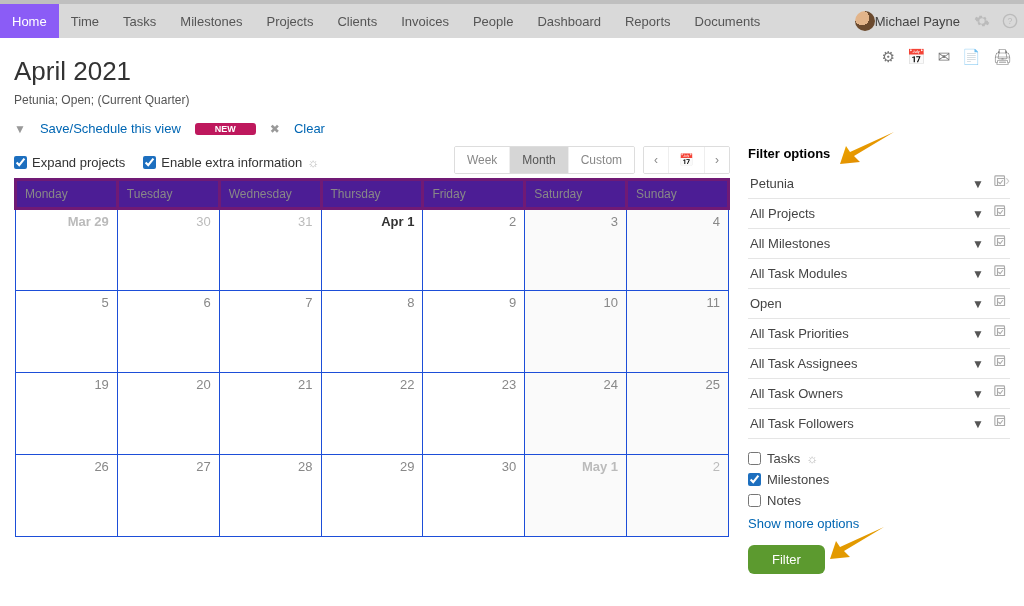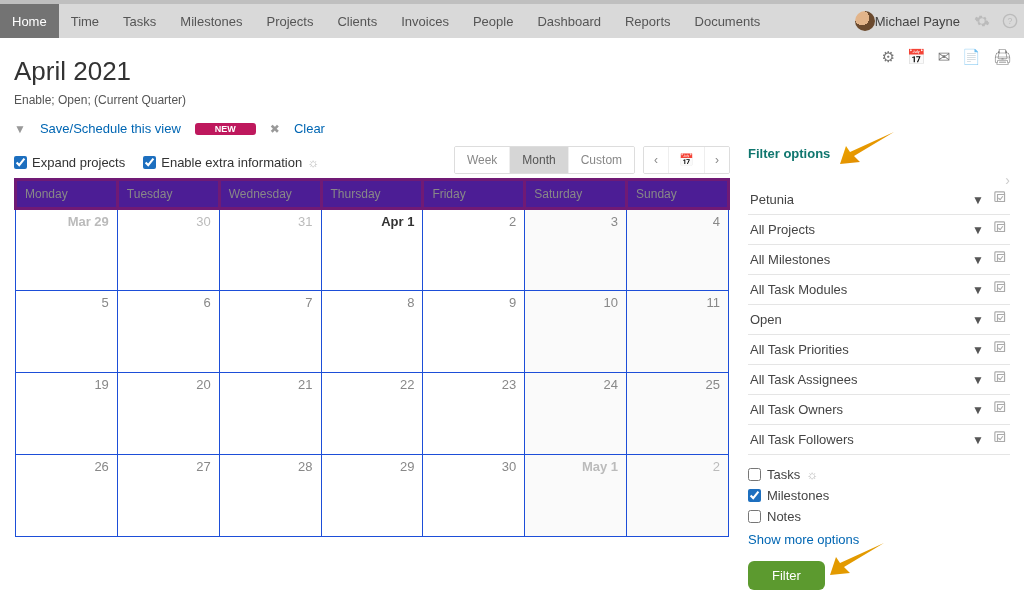--- a/index.html
+++ b/index.html
@@ -1,20 +1,20 @@
 <!DOCTYPE html>
 <html><head>
 <meta charset="utf-8">
 <style>
 * { box-sizing: border-box; margin: 0; padding: 0; }
 body { font-family: "Segoe UI", Arial, sans-serif; font-size: 13px; color: #333; background: #fff; width: 1024px; }
 .topbar { background: #bfbfbf; height: 4px; }
 .nav { background: #d9d9d9; display: flex; align-items: stretch; height: 34px; position: relative; }
 .nav-item { padding: 0 12px; display: flex; align-items: center; color: #555; cursor: pointer; font-size: 13px; }
-.nav-item.active { background: #737373; color: #fff; }
+.nav-item.active { background: #8b5cf6; color: #fff; }
 .nav-spacer { flex: 1; }
 .nav-user { display: flex; align-items: center; color: #444; padding: 0 8px; }
 .avatar { width: 20px; height: 20px; border-radius: 50%; background: radial-gradient(circle at 35% 35%, #e2b48a 0 40%, #6b4a2e 40% 100%); }
 .nav-icon { width: 28px; display: flex; align-items: center; justify-content: center; color: #bbb; }
 .nav-icon svg { width: 16px; height: 16px; }
 .page { padding: 18px 14px 10px 14px; position: relative; }
 .util-icons { position: absolute; right: 12px; top: 48px; display: flex; gap: 12px; color: #777; }
 .util-icons span { font-size: 15px; cursor: pointer; }
 h1.title { font-weight: 400; font-size: 26px; color: #333; margin-bottom: 6px; }
 .subtitle { color: #555; font-size: 12px; margin-bottom: 14px; }
@@ -36,21 +36,21 @@
 .btn-group.nav-btns .btn { padding: 6px 10px; }
 table.calendar { width: 100%; border-collapse: collapse; table-layout: fixed; }
 table.calendar th { background: #4c1d95; color: #888; font-weight: 400; font-size: 12px; text-align: left; padding: 6px 8px; border: 3px solid #701a75; }
 table.calendar td { height: 82px; vertical-align: top; text-align: right; padding: 4px 8px; font-size: 13px; color: #888; border: 1px solid #1d4ed8; }
 table.calendar td.out { color: #bbb; background: #fff; }
 table.calendar td.first { color: #333; font-weight: 600; background: #fff; }
 table.calendar td.weekend { background: #fafafa; }
 table.calendar td.today { border: 2px solid #5b7fbf; }
 .month-lead { font-weight: 600; color: #666; }
 .filter-panel { width: 262px; padding-top: 0; position: relative; }
-.filter-title { font-weight: 600; font-size: 13px; color: #0f766e; margin-bottom: 24px; }
+.filter-title { font-weight: 600; font-size: 13px; color: #000000; margin-bottom: 8px; }
 .filter-row { display: flex; align-items: center; border-bottom: 1px solid #e5e5e5; padding: 6px 0 6px 2px; gap: 6px; position: relative; }
 .filter-row .flabel { flex: 1; color: #444; font-size: 13px; }
 .chev { color: #555; font-size: 12px; padding: 0 4px; cursor: pointer; }
 .multi-icon { color: #aaa; width: 16px; cursor: pointer; }
 .multi-icon svg { width: 14px; height: 14px; }
 .check-list { margin: 12px 0 6px; display: flex; flex-direction: column; gap: 6px; }
 .check-list label { display: flex; align-items: center; gap: 6px; font-size: 13px; color: #444; }
 .check-list input[type=checkbox] { accent-color: #1d6fbf; width: 13px; height: 13px; }
 .more-link { color: #0066b3; font-size: 13px; cursor: pointer; margin-top: 2px; display: inline-block; }
 .filter-btn { margin-top: 14px; background: #5c9a2f; color: #fff; border: none; padding: 7px 24px; font-size: 13px; border-radius: 6px; cursor: pointer; }
@@ -96,21 +96,21 @@
 <div class="util-icons">
   <span>⚙</span>
   <span>📅</span>
   <span>✉</span>
   <span>📄</span>
   <span>🖨</span>
 </div>
 
 <div class="page">
   <h1 class="title">April 2021</h1>
-  <div class="subtitle">Enable; Open; (Current Quarter)</div>
+  <div class="subtitle">Petunia; Open; (Current Quarter)</div>
 
   <div class="view-row">
     <span class="funnel">▼</span>
     <span class="link">Save/Schedule this view</span>
     <span class="badge-new">NEW</span>
     <span class="closex">✖</span>
     <span class="link">Clear</span>
   </div>
 
   <span class="collapse-chev">›</span>

